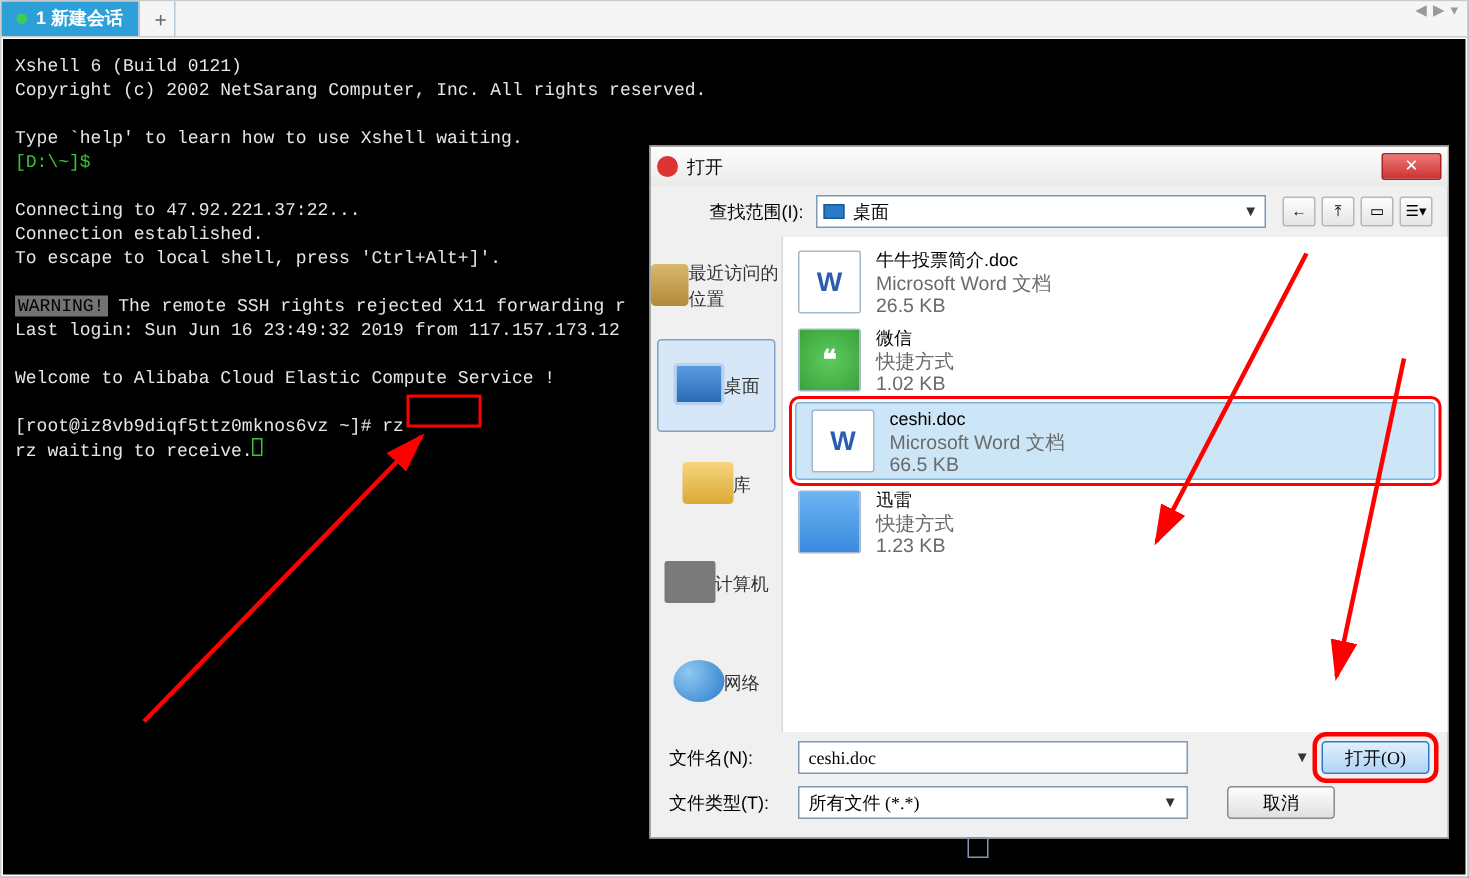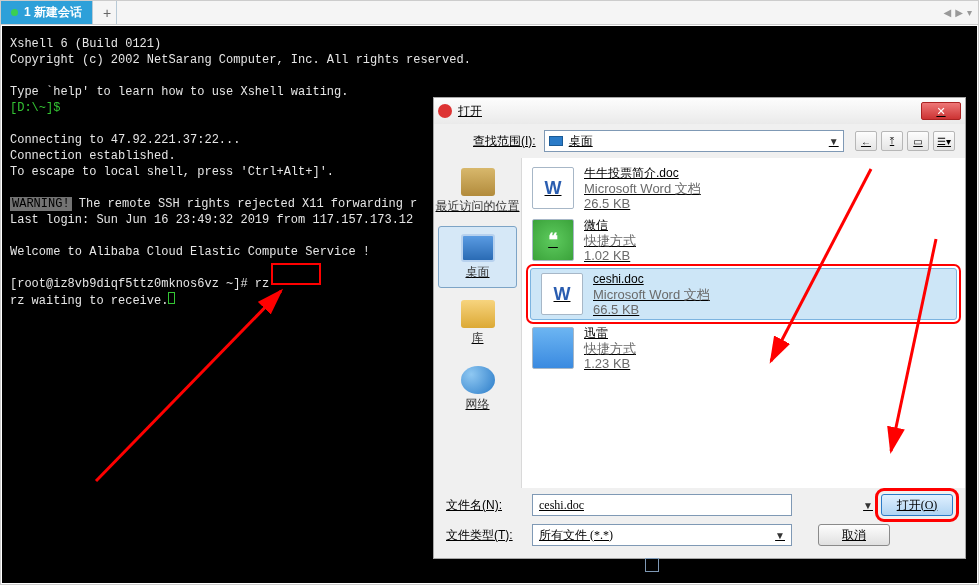--- a/index.html
+++ b/index.html
@@ -1,49 +1,49 @@
 <!DOCTYPE html>
 <html><head>
 <meta charset="utf-8">
 <style>
   * { margin: 0; padding: 0; box-sizing: border-box; }
   html, body { width: 979px; height: 585px; font-family: "SimSun", "Microsoft YaHei", sans-serif; overflow: hidden; background: #fff; }
   .wrap { position: relative; width: 979px; height: 585px; border: 1px solid #ccc; }
 
   
-  .tabbar { display: flex; align-items: center; height: 24px; background: #f5f5f5; border-bottom: 1px solid #ccc; }
+  .tabbar { display: flex; height: 24px; background: #f5f5f5; border-bottom: 1px solid #ccc; }
   .tab { display: flex; align-items: center; gap: 6px; height: 23px; padding: 0 10px; font-size: 12px; border-right: 1px solid #b7c9d6; }
   .tab.active { background: #2da0d9; color: #fff; font-weight: bold; }
   .tab .dot { width: 7px; height: 7px; background: #3bcf52; border-radius: 50%; }
   .tab-add { width: 24px; text-align: center; color: #666; font-size: 14px; }
   .tabbar-right { margin-left: auto; display: flex; gap: 4px; padding-right: 6px; color: #999; font-size: 10px; }
 
   
   .terminal { position: absolute; left: 1px; top: 25px; right: 1px; bottom: 1px; background: #000; color: #e6e6e6; font-family: "Courier New", monospace; font-size: 12px; line-height: 16px; padding: 10px 8px; white-space: pre; }
   .green { color: #34c634; }
   .warn { background: #737373; color: #000; padding: 0 2px; }
   .cursor { display: inline-block; width: 7px; height: 12px; border: 1px solid #34c634; }
   .hl-rz { position: absolute; left: 270px; top: 262px; width: 50px; height: 22px; border: 2px solid #ff0000; pointer-events: none; }
 
   
-  .dialog { position: absolute; left: 432px; top: 96px; width: 533px; height: 462px; background: #f0f0f0; border: 1px solid #a7a7a7; box-shadow: 3px 3px 10px rgba(0,0,0,.4); text-decoration: underline; }
+  .dialog { position: absolute; left: 432px; top: 96px; width: 533px; height: 462px; background: #f0f0f0; border: 1px solid #a7a7a7; box-shadow: 3px 3px 10px rgba(0,0,0,.4); }
   .dlg-title { display: flex; align-items: center; height: 26px; background: linear-gradient(#fdfdfd,#eaeaea); padding: 0 4px; font-size: 12px; }
   .dlg-title .tico { width: 14px; height: 14px; background: #d33; border-radius: 50%; margin-right: 6px; }
   .dlg-close { margin-left: auto; width: 40px; height: 18px; background: linear-gradient(#e77,#c33); border: 1px solid #a22; color: #fff; text-align: center; line-height: 17px; font-size: 11px; border-radius: 2px; }
 
   .dlg-top { display: flex; align-items: center; gap: 8px; padding: 6px 10px; font-size: 12px; margin-left: 29px; }
   .look-in { width: 300px; height: 22px; border: 1px solid #7f99b5; background: #fff; display: flex; align-items: center; padding: 0 4px; gap: 6px; }
   .desk-ico { width: 14px; height: 10px; background: #2a7bc8; border: 1px solid #1a5a96; }
   .dd-arrow { margin-left: auto; color: #333; font-size: 10px; }
   .topbtns { margin-left: auto; display: flex; gap: 4px; align-items: center; }
   .topbtn { width: 22px; height: 20px; border: 1px solid #b7b7b7; border-radius: 2px; background: linear-gradient(#fdfdfd,#e5e5e5); display: flex; align-items: center; justify-content: center; font-size: 10px; }
 
   .dlg-body { display: flex; height: 330px; }
   .places { width: 88px; border-right: 1px solid #d9d9d9; }
-  .place { display: flex; flex-direction: column; align-items: center; justify-content: center; height: 66px; font-size: 12px; color: #333; cursor: default; }
+  .place { display: flex; align-items: center; justify-content: center; height: 66px; font-size: 12px; color: #333; cursor: default; }
   .place.selected { background: #d6e8f7; border: 1px solid #7da4c6; border-radius: 3px; margin: 2px 4px; height: 62px; }
   .place .pi { width: 34px; height: 28px; margin-bottom: 2px; }
   .pi-recent { background: linear-gradient(#d8b86c,#b28b3c); border-radius: 3px; }
   .pi-desktop { background: linear-gradient(#5a9be2,#2a6bb4); border-radius: 3px; border: 2px solid #b7d1ee; }
   .pi-lib { background: linear-gradient(#f7d47e,#dca935); border-radius: 3px; position: relative; }
   .pi-computer { background: #7a7a7a; border-radius: 2px; }
   .pi-network { background: radial-gradient(circle at 30% 30%,#8fc8f2,#2a7bc8); border-radius: 50%; }
 
   .filelist { flex: 1; background: #fff; overflow: hidden; padding: 4px 0; }
   .fitem { display: flex; align-items: center; gap: 10px; padding: 2px 10px; height: 52px; }
@@ -141,20 +141,24 @@
           </div>
         <div class="place selected">
             <div class="pi pi-desktop"></div>
             <span>桌面</span>
           </div>
         <div class="place">
             <div class="pi pi-lib"></div>
             <span>库</span>
           </div>
         <div class="place">
+            <div class="pi pi-computer"></div>
+            <span>计算机</span>
+          </div>
+        <div class="place">
             <div class="pi pi-network"></div>
             <span>网络</span>
           </div>
       </div>
 
       <div class="filelist">
         <div class="fitem">
             <div class="fico fico-word">W</div>
             <div class="fmeta">
               <span class="fname">牛牛投票简介.doc</span>

